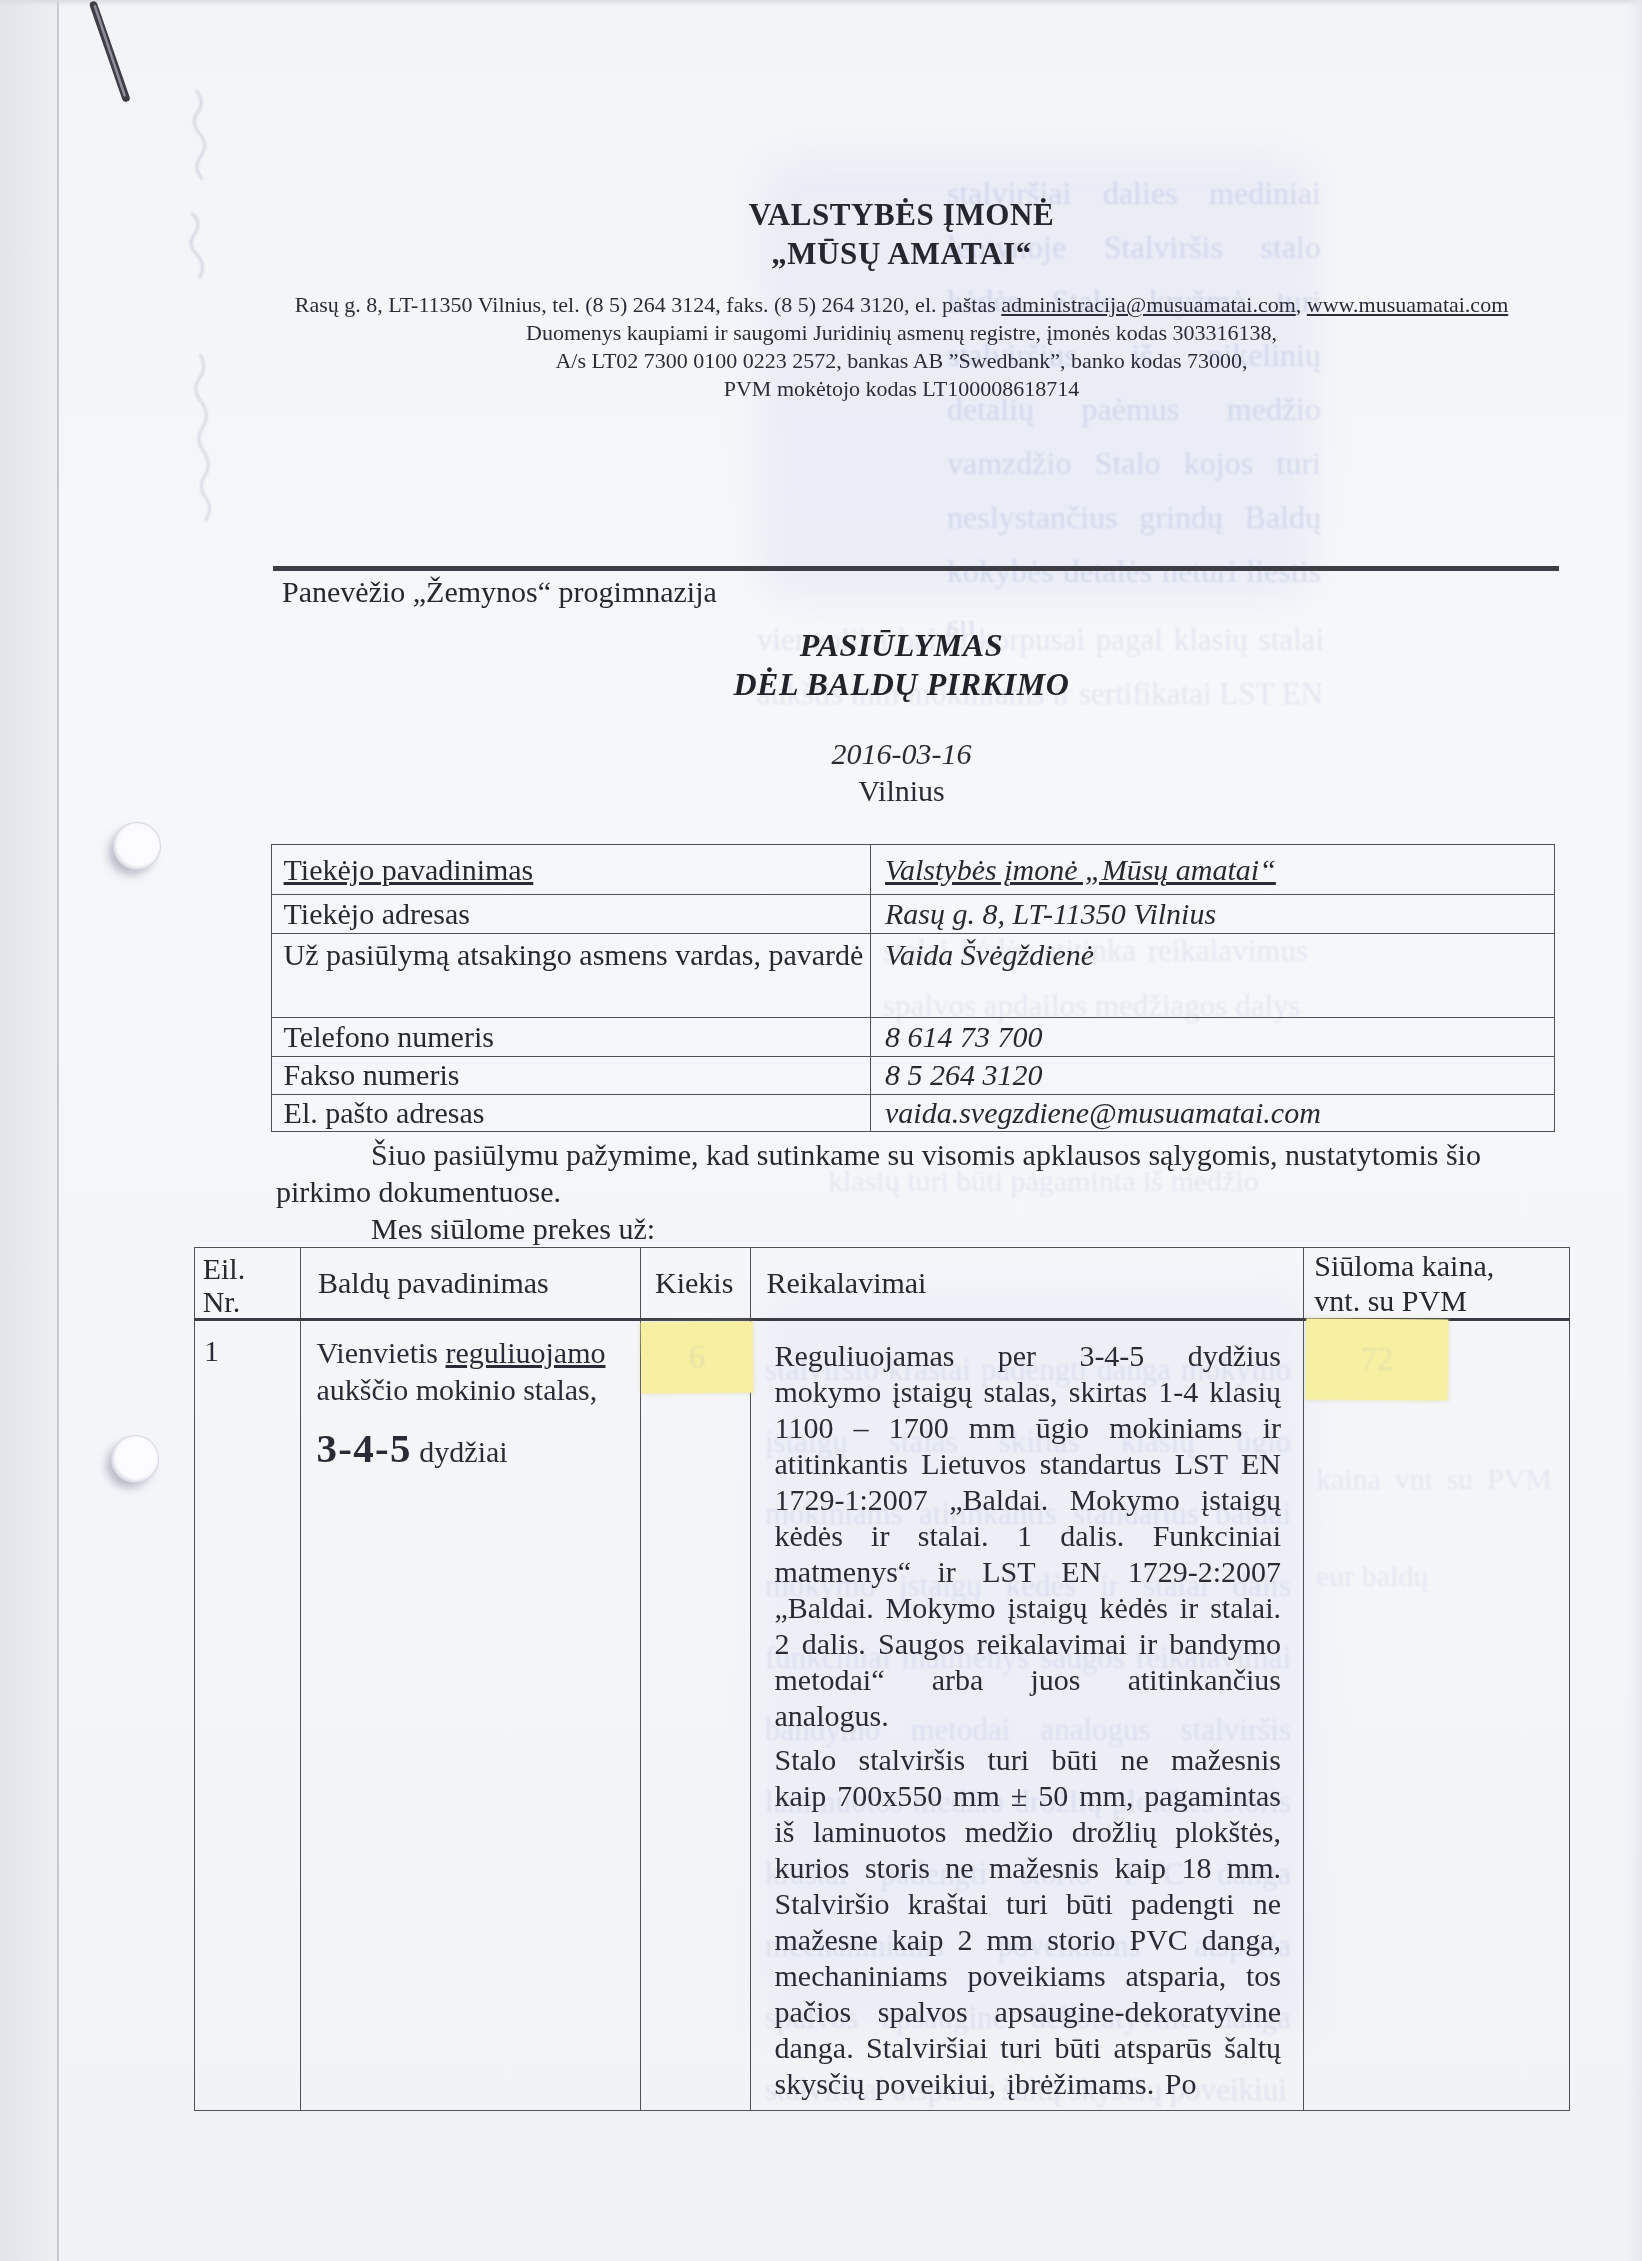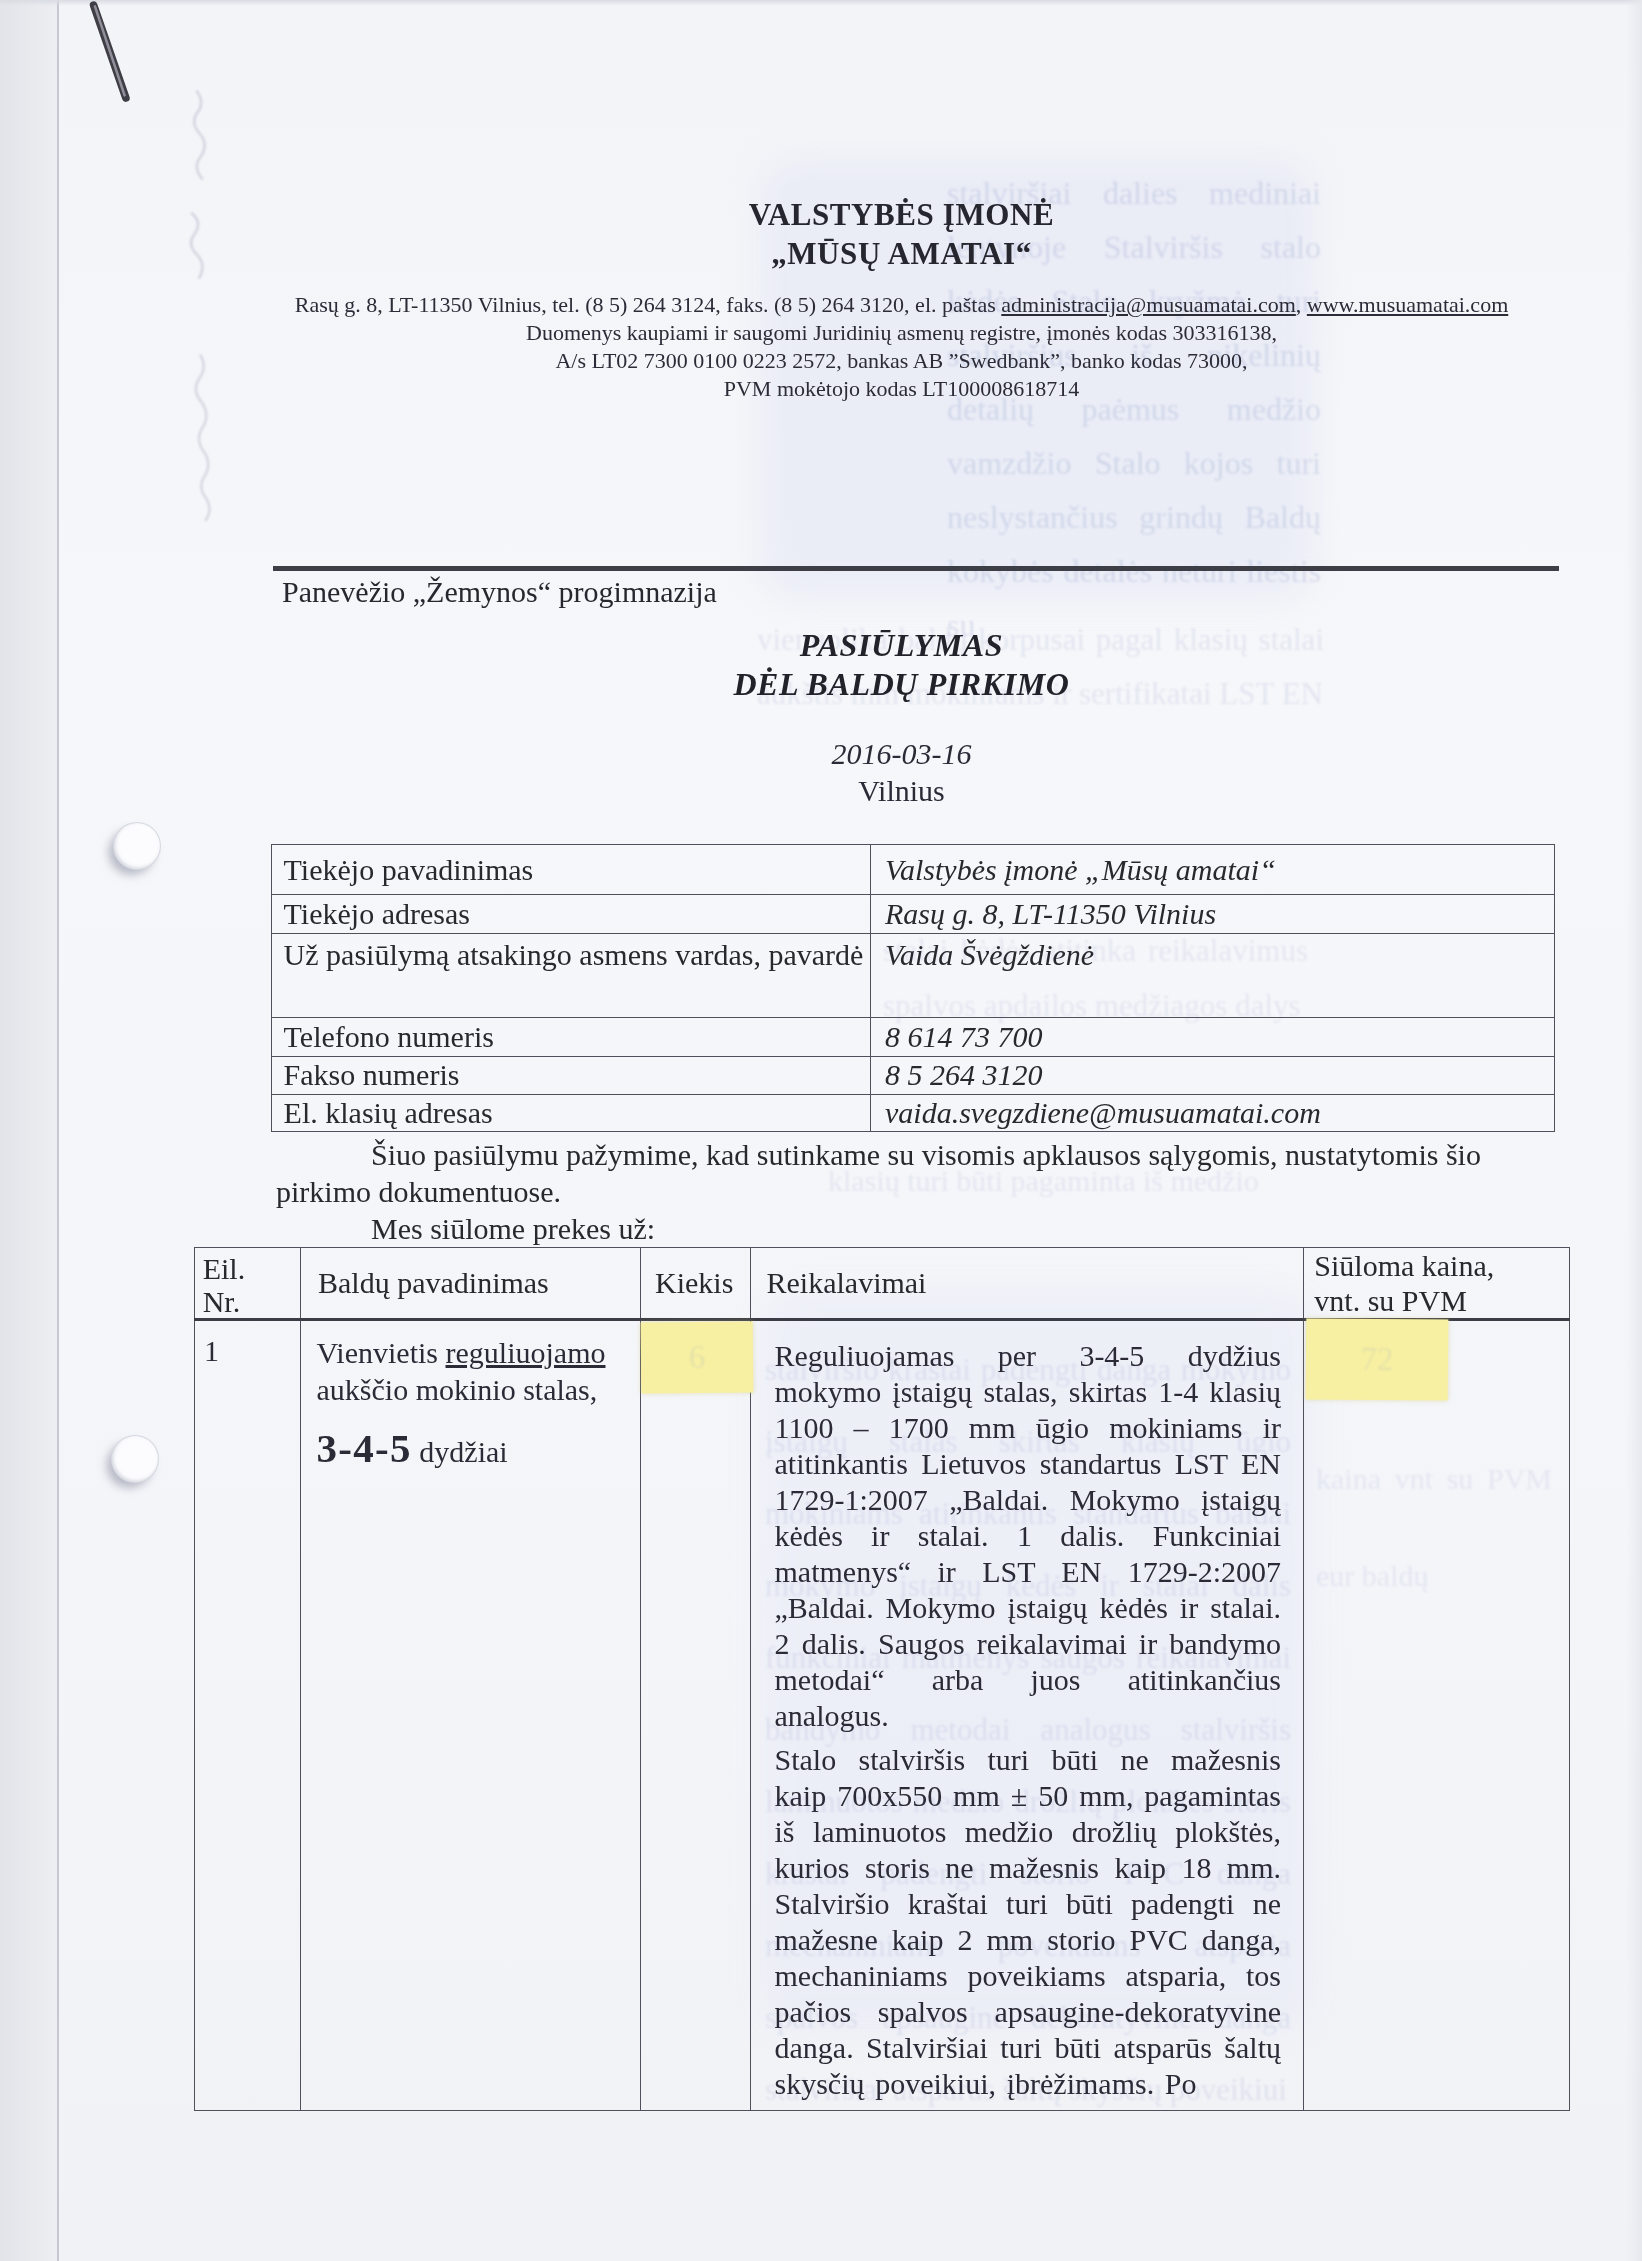--- a/index.html
+++ b/index.html
@@ -113,42 +113,42 @@
     <div class="date-line" style="margin-top:31px;">2016-03-16</div>
     <div class="city-line">Vilnius</div>
   </div>
 
   <table class="abs t1" style="left:271px;top:844px;width:1283px;">
     <colgroup>
         <col style="width:599px;">
         <col style="width:684px;">
       </colgroup>
     <tbody>
-        <tr style="height:50px;">
+        <tr style="height:50px;text-decoration:underline;">
       <td class="lbl">Tiekėjo pavadinimas</td>
       <td class="val">Valstybės įmonė „Mūsų amatai“</td>
     </tr>
     <tr style="height:39px;">
       <td class="lbl">Tiekėjo adresas</td>
       <td class="val">Rasų g. 8, LT-11350 Vilnius</td>
     </tr>
     <tr style="height:84px;">
       <td class="lbl" style="vertical-align:top;padding-top:3.9px;width:593px;">Už pasiūlymą atsakingo asmens vardas, pavardė</td>
       <td class="val" style="vertical-align:top;padding-top:3.9px;">Vaida Švėgždienė</td>
     </tr>
     <tr style="height:39px;margin-top:8px;">
       <td class="lbl">Telefono numeris</td>
       <td class="val">8 614 73 700</td>
     </tr>
     <tr style="height:37px;">
       <td class="lbl">Fakso numeris</td>
       <td class="val">8 5 264 3120</td>
     </tr>
     <tr style="height:37px;">
-      <td class="lbl">El. klasių adresas</td>
+      <td class="lbl">El. pašto adresas</td>
       <td class="val">vaida.svegzdiene@musuamatai.com</td>
     </tr>
   </tbody>
     </table>
 
   <div class="abs statement" style="left:276px;top:1136px;width:1272px;">
     <p>Šiuo pasiūlymu pažymime, kad sutinkame su visomis apklausos sąlygomis, nustatytomis šio pirkimo dokumentuose.</p>
     <p>Mes siūlome prekes už:</p>
   </div>
 

